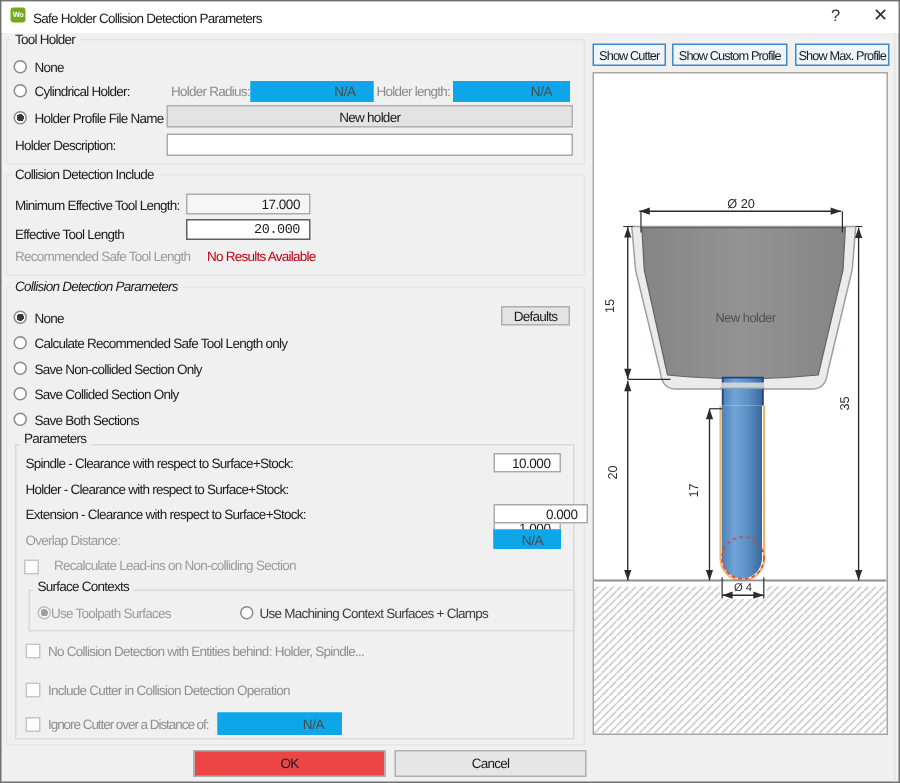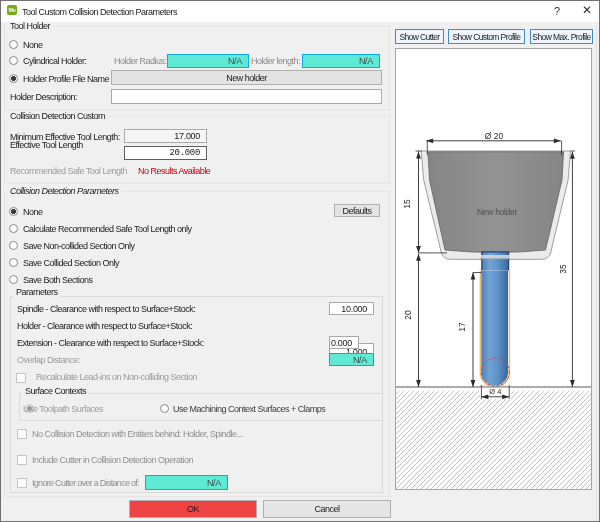--- a/index.html
+++ b/index.html
@@ -7,37 +7,37 @@
        font-family:"Liberation Sans",sans-serif;overflow:hidden;
        box-sizing:border-box;border:1px solid #707070;}
   .ab{position:absolute;}
   .lbl{position:absolute;font-size:9px;color:#1b1b1b;white-space:nowrap;line-height:9px;letter-spacing:-0.5px;}
   .g{color:#9b9b9b;}
   .hdr{position:absolute;font-size:9px;color:#1b1b1b;white-space:nowrap;line-height:9px;letter-spacing:-0.5px;background:#f0f0f0;padding:0 3px;}
   .sect{position:absolute;border:1px solid #e5e5e5;}
   .grp{position:absolute;border:1px solid #d9d9d9;}
   .inp{position:absolute;background:#fff;border:1px solid #a9a9a9;font-size:9px;color:#1b1b1b;
        text-align:right;box-sizing:border-box;display:flex;align-items:center;justify-content:flex-end;padding-right:6px;letter-spacing:-0.3px;}
-  .dis{background:#5eead4;border:1px solid #0ea5e9;color:#4a4a4a;}
+  .dis{background:#0ea5e9;border:6px solid #0ea5e9;color:#4a4a4a;}
   .btn{position:absolute;background:#e3e3e3;border:1px solid #b0b0b0;font-size:9px;color:#1b1b1b;
        box-sizing:border-box;display:flex;align-items:center;justify-content:center;letter-spacing:-0.5px;white-space:nowrap;overflow:hidden;}
   .rad{position:absolute;width:9px;height:9px;border:1px solid #8a8a8a;border-radius:50%;background:#fff;box-sizing:border-box;}
   .rsel{background:radial-gradient(circle,#3b3b3b 0 2.4px,#fff 2.5px);}
   .rdis{border-color:#bcbcbc;background:#f5f5f5;}
   .rdissel{background:radial-gradient(circle,#9f9f9f 0 2.4px,#f5f5f5 2.5px);}
   .chk{position:absolute;width:10px;height:10px;border:1px solid #c5c5c5;background:#fdfdfd;box-sizing:border-box;}
 </style>
 </head>
 <body>
 <div id="dlg">
 
   <div class="ab" style="left:0;top:0;width:598px;height:21px;background:#ffffff;"></div>
   <div class="ab" style="left:6px;top:4px;width:10px;height:10px;background:#74a81f;border-radius:2px;
        color:#fff;font-size:5px;font-weight:bold;text-align:center;line-height:10px;overflow:hidden;letter-spacing:-0.3px;">Wo</div>
-  <div class="lbl" style="left:21px;top:7px;font-size:9px;">Tool Custom Collision Detection Parameters</div>
+  <div class="lbl" style="left:21px;top:7px;font-size:9px;">Safe Holder Collision Detection Parameters</div>
   <div class="lbl" style="left:553px;top:6px;font-size:11px;color:#333;">?</div>
   <div class="lbl" style="left:581px;top:5px;font-size:12px;color:#333;">✕</div>
 
   <div class="sect" style="left:3px;top:25px;width:384px;height:82px;"></div>
   <div class="hdr" style="left:6px;top:21px;">Tool Holder</div>
 
   <span class="rad" style="left:8px;top:39px;"></span>
   <div class="lbl" style="left:22px;top:40px;">None</div>
 
   <span class="rad" style="left:8px;top:55px;"></span>
@@ -48,26 +48,26 @@
   <div class="inp dis" style="left:301px;top:53px;width:78px;height:14px;">N/A</div>
 
   <span class="rad rsel" style="left:8px;top:73px;"></span>
   <div class="lbl" style="left:22px;top:74px;">Holder Profile File Name</div>
   <div class="btn" style="left:110px;top:69px;width:271px;height:15px;">New holder</div>
 
   <div class="lbl" style="left:9px;top:92px;">Holder Description:</div>
   <div class="inp" style="left:110px;top:88px;width:271px;height:15px;"></div>
 
   <div class="sect" style="left:3px;top:115px;width:384px;height:66px;"></div>
-  <div class="hdr" style="left:6px;top:111px;">Collision Detection Custom</div>
+  <div class="hdr" style="left:6px;top:111px;">Collision Detection Include</div>
 
   <div class="lbl" style="left:9px;top:132px;">Minimum Effective Tool Length:</div>
   <div class="inp" style="left:123px;top:128px;width:83px;height:14px;background:#f6f6f6;border-color:#ababab;color:#1b1b1b;">17.000</div>
 
-  <div class="lbl" style="left:9px;top:140px;">Effective Tool Length</div>
+  <div class="lbl" style="left:9px;top:151px;">Effective Tool Length</div>
   <div class="inp" style="left:123px;top:145px;width:83px;height:14px;border-color:#5f5f5f;font-family:Liberation Mono, monospace;">20.000</div>
 
   <div class="lbl g" style="left:9px;top:166px;">Recommended Safe Tool Length</div>
   <div class="lbl" style="left:137px;top:166px;color:#c00013;">No Results Available</div>
 
   <div class="sect" style="left:3px;top:190px;width:384px;height:304px;"></div>
   <div class="hdr" style="left:6px;top:186px;font-style:italic;">Collision Detection Parameters</div>
 
   <span class="rad rsel" style="left:8px;top:206px;"></span>
   <div class="lbl" style="left:22px;top:207px;">None</div>
@@ -88,33 +88,33 @@
   <div class="grp" style="left:9px;top:295px;width:371px;height:195px;"></div>
   <div class="hdr" style="left:12px;top:287px;">Parameters</div>
 
   <div class="lbl" style="left:16px;top:304px;">Spindle - Clearance with respect to Surface+Stock:</div>
   <div class="inp" style="left:328px;top:301px;width:45px;height:13px;">10.000</div>
 
   <div class="lbl" style="left:16px;top:321px;">Holder - Clearance with respect to Surface+Stock:</div>
   <div class="inp" style="left:328px;top:318px;width:45px;height:17px;margin-top:24px;">1.000</div>
 
   <div class="lbl" style="left:16px;top:338px;">Extension - Clearance with respect to Surface+Stock:</div>
-  <div class="inp" style="left:328px;top:335px;width:30px;height:13px;">0.000</div>
+  <div class="inp" style="left:328px;top:335px;width:63px;height:13px;">0.000</div>
 
   <div class="lbl g" style="left:16px;top:355px;">Overlap Distance:</div>
   <div class="inp dis" style="left:328px;top:352px;width:45px;height:13px;">N/A</div>
 
   <span class="chk" style="left:15px;top:372px;"></span>
   <div class="lbl g" style="left:35px;top:372px;">Recalculate Lead-ins on Non-colliding Section</div>
 
   <div class="grp" style="left:18px;top:392px;width:362px;height:26px;"></div>
   <div class="hdr" style="left:21px;top:386px;">Surface Contexts</div>
 
   <span class="rad rdis rdissel" style="left:24px;top:403px;"></span>
-  <div class="lbl g" style="left:22px;top:404px;">Use Toolpath Surfaces</div>
+  <div class="lbl g" style="left:33px;top:404px;">Use Toolpath Surfaces</div>
 
   <span class="rad" style="left:159px;top:403px;"></span>
   <div class="lbl" style="left:172px;top:404px;color:#3c3c3c;">Use Machining Context Surfaces + Clamps</div>
 
   <span class="chk" style="left:16px;top:428px;"></span>
   <div class="lbl g" style="left:31px;top:429px;color:#8f8f8f;">No Collision Detection with Entities behind: Holder, Spindle...</div>
 
   <span class="chk" style="left:16px;top:454px;"></span>
   <div class="lbl g" style="left:31px;top:455px;color:#8f8f8f;">Include Cutter in Collision Detection Operation</div>
 

